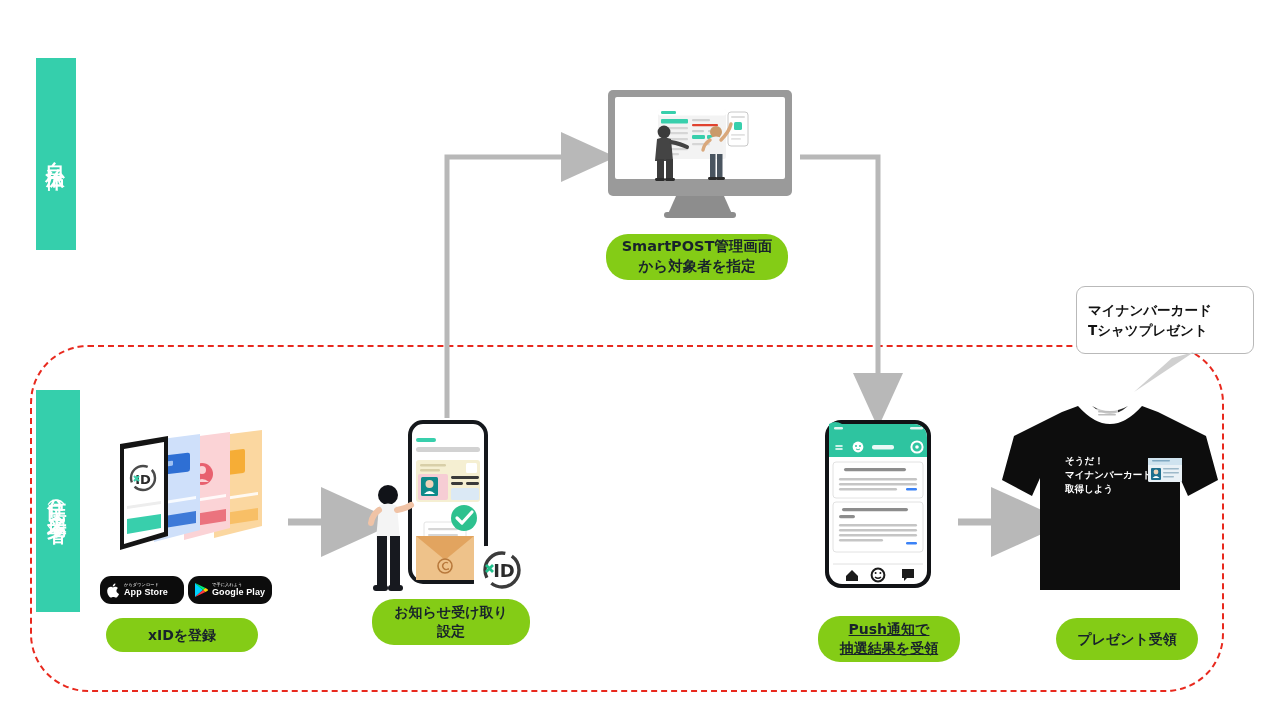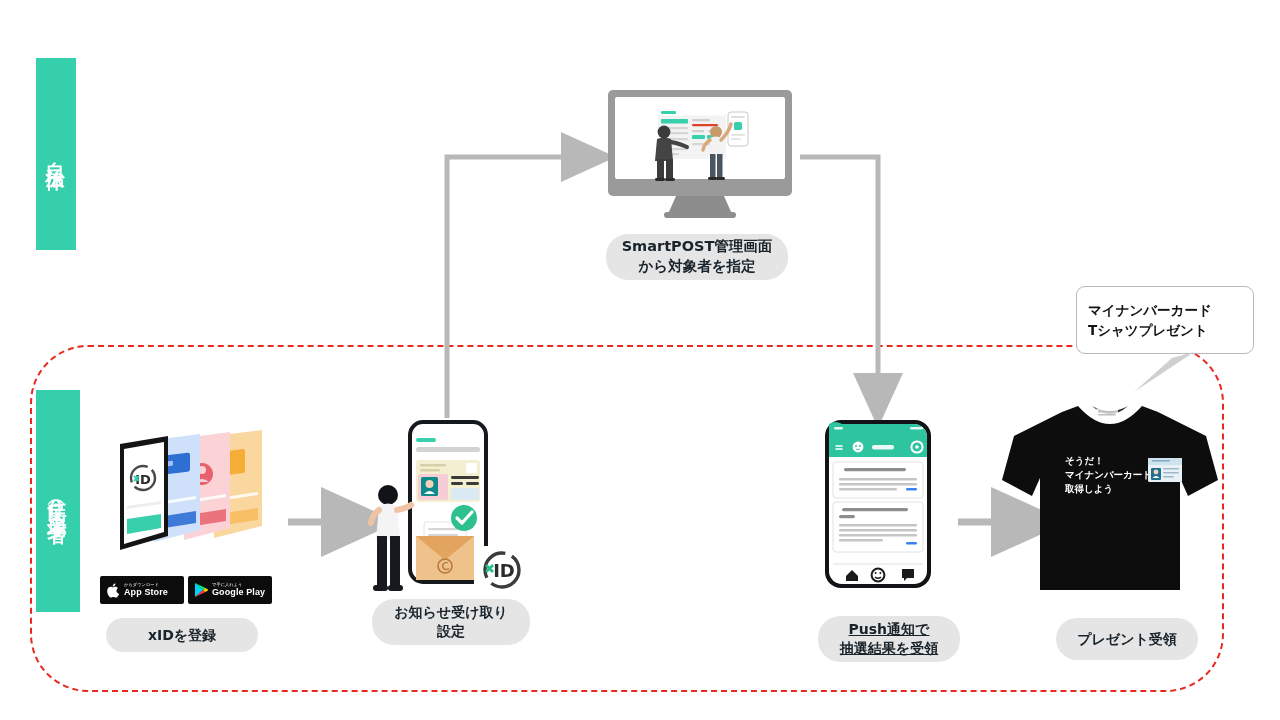--- a/index.html
+++ b/index.html
@@ -23,21 +23,21 @@
   #lane-res{left:36px;top:390px;width:44px;height:222px;font-size:19px;}
 
   
   #resident-boundary{
     position:absolute;left:30px;top:345px;width:1194px;height:347px;
     border:2px dashed #e8291e;border-radius:58px;box-sizing:border-box;
   }
 
   
   .pill{
-    position:absolute;background:#e5e5e5;border-radius:22px;
+    position:absolute;background:#84cc16;border-radius:22px;
     display:flex;align-items:center;justify-content:center;text-align:center;
     color:#18232b;font-weight:bold;font-size:14px;line-height:1.35;
     font-family:"DejaVu Sans",sans-serif;white-space:pre-line;
   }
   #pill-admin{left:606px;top:234px;width:182px;height:46px;font-size:14.5px;}
   #pill-xid{left:106px;top:618px;width:152px;height:34px;}
   #pill-notice{left:372px;top:599px;width:158px;height:46px;}
   #pill-push{left:818px;top:616px;width:142px;height:46px;text-decoration:underline;}
   #pill-present{left:1056px;top:618px;width:142px;height:42px;text-align:center;}
 
@@ -55,21 +55,21 @@
 
   
   .conn{position:absolute;}
 
   
   #monitor{position:absolute;left:606px;top:88px;width:188px;height:132px;}
 
   
   #xid-art{position:absolute;left:96px;top:414px;width:196px;height:150px;}
   .store-badge{
-    position:absolute;background:#0c0c0c;border-radius:2px;
+    position:absolute;background:#0c0c0c;border-radius:11px;
     display:flex;align-items:center;gap:4px;padding:12px 6px;box-sizing:border-box;
     height:28px;
   }
   #badge-apple{left:100px;top:576px;width:84px;}
   #badge-google{left:188px;top:576px;width:84px;}
   .badge-txt{display:flex;flex-direction:column;line-height:1;}
   .badge-sub{font-size:4.2px;color:#fff;font-family:"DejaVu Sans",sans-serif;letter-spacing:.1px;}
   .badge-main{font-size:9px;color:#fff;font-weight:bold;font-family:"Liberation Sans",sans-serif;letter-spacing:.1px;margin-top:1px;}
 
   

